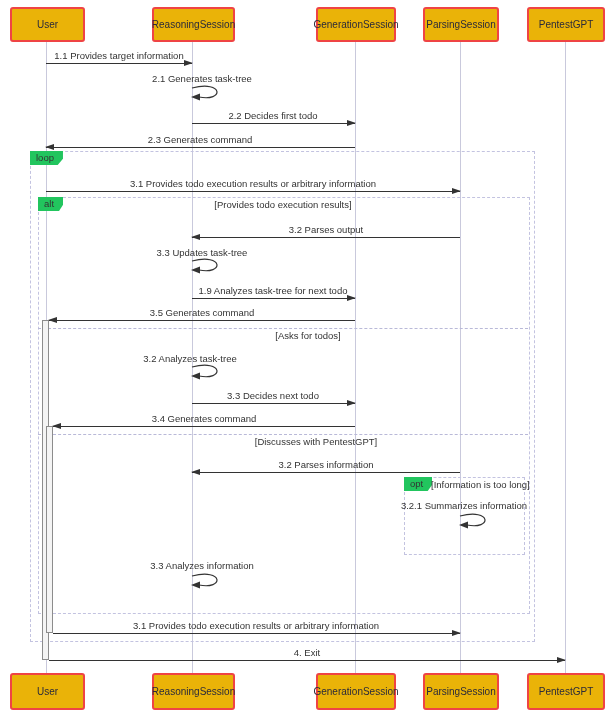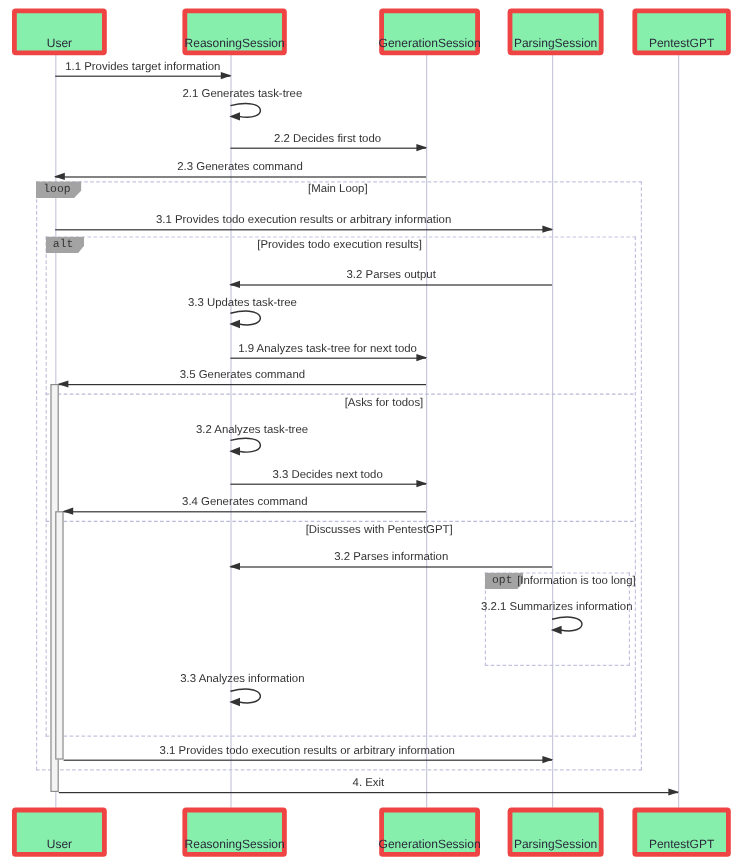--- a/index.html
+++ b/index.html
@@ -1,25 +1,25 @@
 <!DOCTYPE html>
 <html><head>
 <meta charset="utf-8">
 <style>
   html,body{margin:0;padding:0;background:#ffffff;}
   .stage{position:relative;width:610px;height:717px;background:#fff;
          font-family:"Liberation Sans",sans-serif;color:#333;overflow:hidden;}
   .lifeline{position:absolute;width:1px;top:39px;height:634px;background:#c9c9dc;}
-  .actor{position:absolute;height:31px;background:#86efac;border:4px solid #ef4444;
-         border-radius:3px;display:flex;align-items:flex-end;justify-content:center;
+  .actor{position:absolute;height:31px;background:#eab308;border:2px solid #ef4444;
+         border-radius:3px;display:flex;align-items:center;justify-content:center;
          font-size:10px;color:#2a2a3a;}
   .frag{position:absolute;border:1px dashed #c3c3e0;}
-  .frag-tab{position:absolute;background:#a3a3a3;font-size:9.5px;color:#333;
+  .frag-tab{position:absolute;background:#22c55e;font-size:9.5px;color:#333;
             padding:1px 9px 2px 6px;line-height:11px;
-            clip-path:polygon(0 0,100% 0,100% 55%,84% 100%,0 100%);font-family:Liberation Mono, monospace;}
+            clip-path:polygon(0 0,100% 0,100% 55%,84% 100%,0 100%);}
   .frag-cond{position:absolute;font-size:9.5px;color:#333;text-align:center;
              white-space:nowrap;line-height:12px;}
   .divider{position:absolute;height:0;border-top:1px dashed #b9b9d8;}
   .act{position:absolute;width:7px;background:#f4f4f4;border:1px solid #8c8c8c;
        box-sizing:border-box;}
   .arrow{position:absolute;height:0;border-top:1px solid #333;}
   .arrow.r::after{content:"";position:absolute;right:-1px;top:-4px;width:0;height:0;
       border-style:solid;border-width:3.5px 0 3.5px 9px;
       border-color:transparent transparent transparent #333;}
   .arrow.l::before{content:"";position:absolute;left:-1px;top:-4px;width:0;height:0;
@@ -44,23 +44,22 @@
   <div class="frag" style="left:38px;top:197px;width:490px;height:415px"></div>
   <div class="frag" style="left:404px;top:477px;width:119px;height:76px"></div>
 
   <div class="divider" style="left:38px;top:328px;width:490px"></div>
   <div class="divider" style="left:38px;top:434px;width:490px"></div>
 
   <div class="frag-tab" style="left:30px;top:151px">loop</div>
   <div class="frag-tab" style="left:38px;top:197px">alt</div>
   <div class="frag-tab" style="left:404px;top:477px">opt</div>
 
-  <div class="frag-cond" style="left:30px;top:152px;width:503px">[Main Loop]</div>
   <div class="frag-cond" style="left:38px;top:199px;width:490px">[Provides todo execution results]</div>
-  <div class="frag-cond" style="left:40px;top:330px;width:560px">[Asks for todos]</div>
+  <div class="frag-cond" style="left:28px;top:330px;width:560px">[Asks for todos]</div>
   <div class="frag-cond" style="left:38px;top:436px;width:556px">[Discusses with PentestGPT]</div>
   <div class="frag-cond" style="left:431px;top:479px;text-align:center">[Information is too long]</div>
 
   <div class="act" style="left:42px;top:320px;height:340px"></div>
   <div class="act" style="left:46px;top:426px;height:207px"></div>
 
   <div class="arrow r" style="left:46px;top:63px;width:146px"></div>
   <div class="arrow r" style="left:192px;top:123px;width:163px"></div>
   <div class="arrow l" style="left:46px;top:147px;width:309px"></div>
   <div class="arrow r" style="left:46px;top:191px;width:414px"></div>
@@ -96,21 +95,21 @@
 
   <div class="mlabel" style="left:-41px;top:50px">1.1 Provides target information</div>
   <div class="mlabel" style="left:42px;top:73px">2.1 Generates task-tree</div>
   <div class="mlabel" style="left:113px;top:110px">2.2 Decides first todo</div>
   <div class="mlabel" style="left:40px;top:134px">2.3 Generates command</div>
   <div class="mlabel" style="left:93px;top:178px">3.1 Provides todo execution results or arbitrary information</div>
   <div class="mlabel" style="left:166px;top:224px">3.2 Parses output</div>
   <div class="mlabel" style="left:42px;top:247px">3.3 Updates task-tree</div>
   <div class="mlabel" style="left:113px;top:285px">1.9 Analyzes task-tree for next todo</div>
   <div class="mlabel" style="left:42px;top:307px">3.5 Generates command</div>
-  <div class="mlabel" style="left:50px;top:353px">3.2 Analyzes task-tree</div>
+  <div class="mlabel" style="left:30px;top:353px">3.2 Analyzes task-tree</div>
   <div class="mlabel" style="left:113px;top:390px">3.3 Decides next todo</div>
   <div class="mlabel" style="left:44px;top:413px">3.4 Generates command</div>
   <div class="mlabel" style="left:166px;top:459px">3.2 Parses information</div>
   <div class="mlabel" style="left:304px;top:500px">3.2.1 Summarizes information</div>
   <div class="mlabel" style="left:42px;top:560px">3.3 Analyzes information</div>
   <div class="mlabel" style="left:96px;top:620px">3.1 Provides todo execution results or arbitrary information</div>
   <div class="mlabel" style="left:147px;top:647px">4. Exit</div>
 
   <div class="actor" style="left:10px;top:7px;width:71px">
       <span>User</span>

